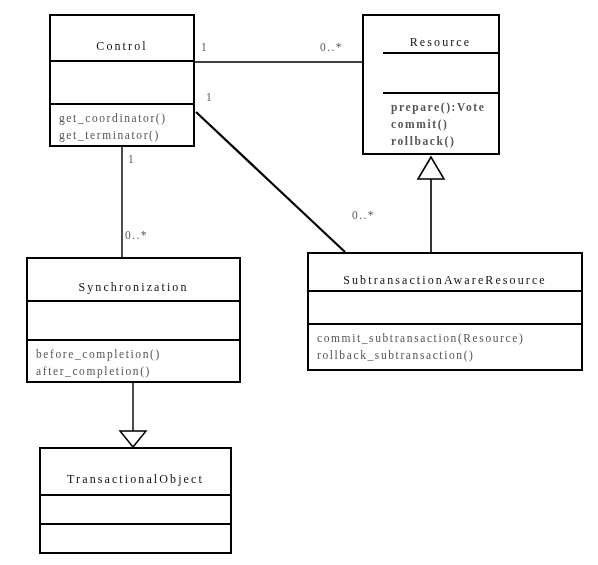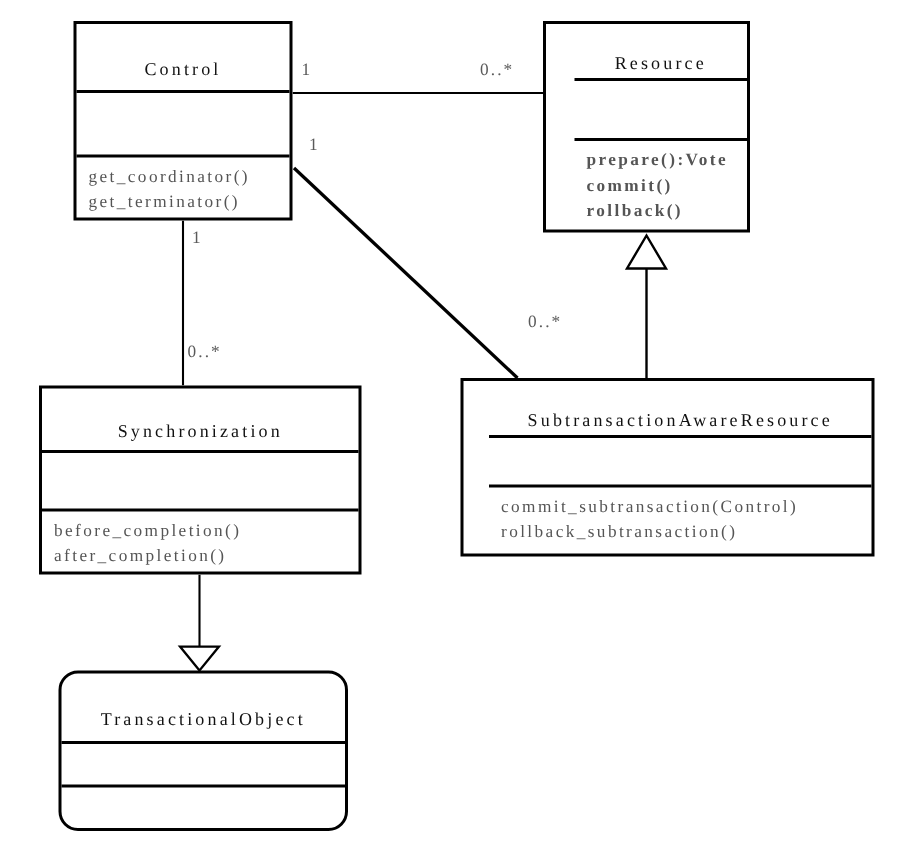--- a/index.html
+++ b/index.html
@@ -127,32 +127,32 @@
     <div class="cmp cmp-name" style="height:42px;">
       <span class="class-title">Synchronization</span>
     </div>
     <div class="cmp divider" style="height:39px;"></div>
     <div class="cmp divider cmp-ops" style="height:43px;">
       <div class="op-line">before_completion()</div>
       <div class="op-line">after_completion()</div>
     </div>
   </div>
 
-  <div class="uml-class" id="cls-star" style="left:307px; top:252px; width:276px; height:119px;padding-left:17px;">
+  <div class="uml-class" id="cls-star" style="left:307px; top:252px; width:276px; height:119px;">
     <div class="cmp cmp-name" style="height:36px;">
       <span class="class-title">SubtransactionAwareResource</span>
     </div>
     <div class="cmp divider" style="height:33px;"></div>
     <div class="cmp divider cmp-ops" style="height:46px;">
-      <div class="op-line">commit_subtransaction(Control)</div>
+      <div class="op-line">commit_subtransaction(Resource)</div>
       <div class="op-line">rollback_subtransaction()</div>
     </div>
   </div>
 
-  <div class="uml-class" id="cls-txobj" style="left:39px; top:447px; width:193px; height:107px;border-radius:13px;">
+  <div class="uml-class" id="cls-txobj" style="left:39px; top:447px; width:193px; height:107px;">
     <div class="cmp cmp-name" style="height:45px;">
       <span class="class-title">TransactionalObject</span>
     </div>
     <div class="cmp divider" style="height:29px;"></div>
     <div class="cmp divider" style="height:29px;"></div>
   </div>
 
   <span class="mult" style="left:201px; top:41px;">1</span>
   <span class="mult" style="left:320px; top:41px;">0..*</span>
   <span class="mult" style="left:206px; top:91px;">1</span>

